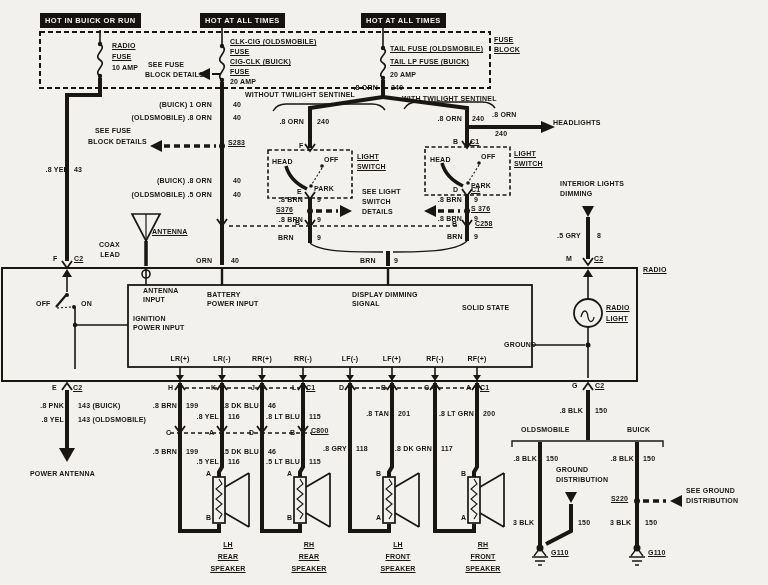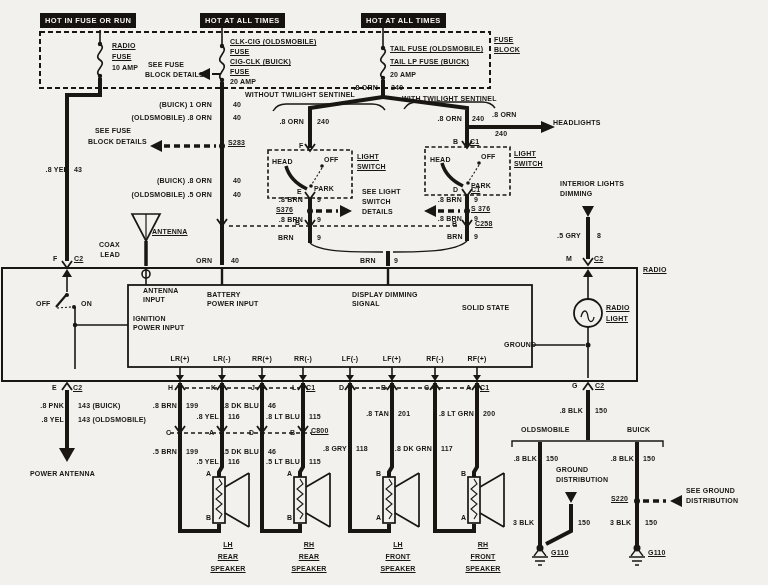--- a/index.html
+++ b/index.html
@@ -178,21 +178,21 @@
     <path d="M352,211 L340,205 L340,217 Z"></path>
     <path d="M424,211 L436,205 L436,217 Z"></path>
     <path d="M670,501 L682,495 L682,507 Z"></path>
     <path d="M62,277 L72,277 L67,269 Z"></path>
     <path d="M583,277 L593,277 L588,269 Z"></path>
     <path d="M176,375 L184,375 L180,381 Z M218,375 L226,375 L222,381 Z M258,375 L266,375 L262,381 Z M299,375 L307,375 L303,381 Z"></path>
     <path d="M346,375 L354,375 L350,381 Z M388,375 L396,375 L392,381 Z M431,375 L439,375 L435,381 Z M473,375 L481,375 L477,381 Z"></path>
   </g>
 </svg>
 
-<div class="banner" style="left:40px;top:13px">HOT IN FUSE OR RUN</div>
+<div class="banner" style="left:40px;top:13px">HOT IN BUICK OR RUN</div>
 <div class="banner" style="left:200px;top:13px">HOT AT ALL TIMES</div>
 <div class="banner" style="left:361px;top:13px">HOT AT ALL TIMES</div>
 
 <div class="lbl u" style="left:494px;top:36px">FUSE</div>
 <div class="lbl u" style="left:494px;top:46px">BLOCK</div>
 <div class="lbl u" style="left:112px;top:42px">RADIO</div>
 <div class="lbl u" style="left:112px;top:53px">FUSE</div>
 <div class="lbl" style="left:112px;top:64px">10 AMP</div>
 <div class="lbl u" style="left:230px;top:38px">CLK-CIG (OLDSMOBILE)</div>
 <div class="lbl u" style="left:230px;top:48px">FUSE</div>

